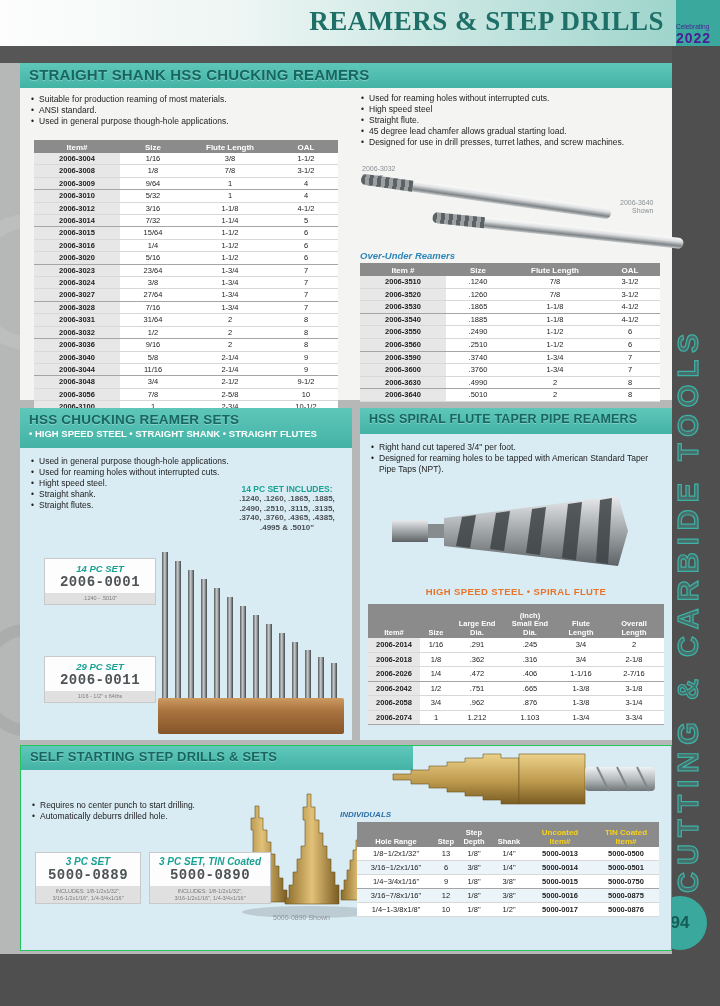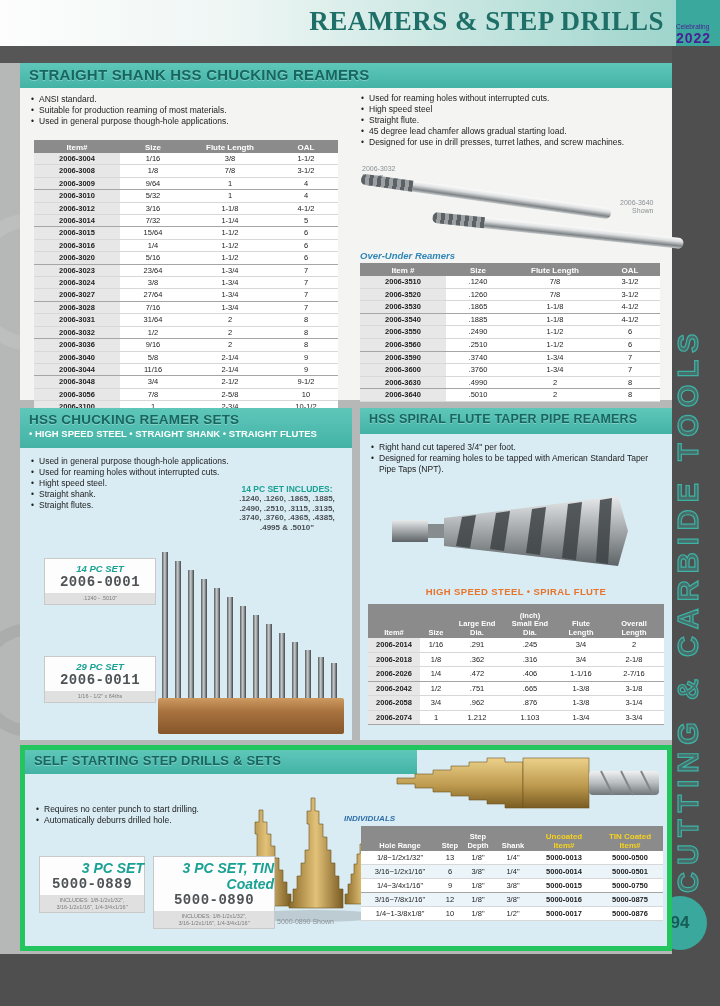--- a/index.html
+++ b/index.html
@@ -126,31 +126,31 @@
   .s3 { left:360px; top:408px; width:312px; height:332px; background:#d9ecf4; }
   .s3 .sec-head { height:26px; }
   .s3 .sec-title { font-size:12.5px; padding-top:4px; }
   .s3-bul { position:absolute; left:10px; top:34px; width:294px; }
   .tp-img { position:absolute; left:32px; top:76px; }
   .s3-subhead { position:absolute; left:0; top:178px; width:100%; text-align:center;
     font-size:9.5px; font-weight:bold; color:#e8742c; letter-spacing:.4px; }
 
   
   .s4 { left:20px; top:745px; width:652px; height:206px; background:#d9ecf4;
-        border:5px solid #22c55e; }
+        border:1px solid #22c55e; }
   .s4 .sec-head { width:392px; height:24px; }
   .s4 .sec-title { font-size:13px; padding-top:3px; }
   .s4-bul { position:absolute; left:10px; top:32px; width:330px; }
   .hl { color:#e8742c; font-weight:bold; }
   .cones { position:absolute; left:214px; top:30px; }
   .hdrill { position:absolute; left:368px; top:4px; }
   .ind-lab { position:absolute; left:319px; top:64px; font-size:8px; font-weight:bold;
     font-style:italic; color:#2d6fa8; }
   .s4 .setbox { padding-top:3px; }
-  .s4 .setbox .lab { font-size:14px;text-align:right; }
+  .s4 .setbox .lab { font-size:10px; }
   .box3a { left:14px; top:106px; width:106px; }
   .box3b { left:128px; top:106px; width:122px; }
   .shown4 { position:absolute; left:252px; top:168px; font-size:7px; color:#8a9094; }
 </style>
 </head>
 <body>
 
 <div class="canvas">
 
   <div class="banner">
@@ -166,22 +166,22 @@
   <div class="side-text">CUTTING &amp; CARBIDE TOOLS</div>
   <div class="page-circle">
     <span>94</span>
   </div>
 
   <div class="section s1">
     <div class="sec-head">
       <div class="sec-title">STRAIGHT SHANK HSS CHUCKING REAMERS</div>
     </div>
     <ul class="bullets s1-bul-l">
+        <li>Suitable for production reaming of most materials.</li>
         <li>ANSI standard.</li>
-        <li>Suitable for production reaming of most materials.</li>
         <li>Used in general purpose though-hole applications.</li>
       </ul>
     <ul class="bullets s1-bul-r">
         <li>Used for reaming holes without interrupted cuts.</li>
         <li>High speed steel</li>
         <li>Straight flute.</li>
         <li>45 degree lead chamfer allows gradual starting load.</li>
         <li>Designed for use in drill presses, turret lathes, and screw machines.</li>
       </ul>
 

